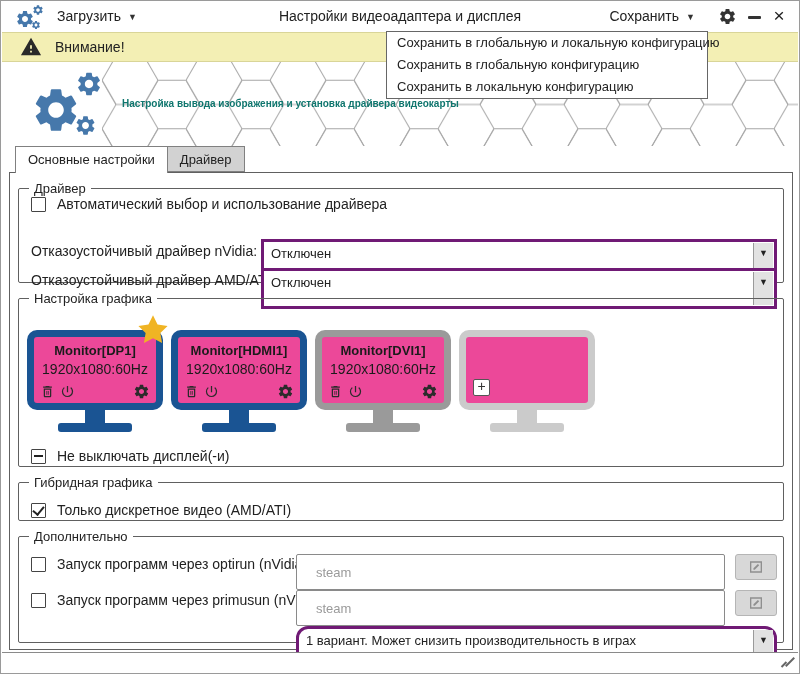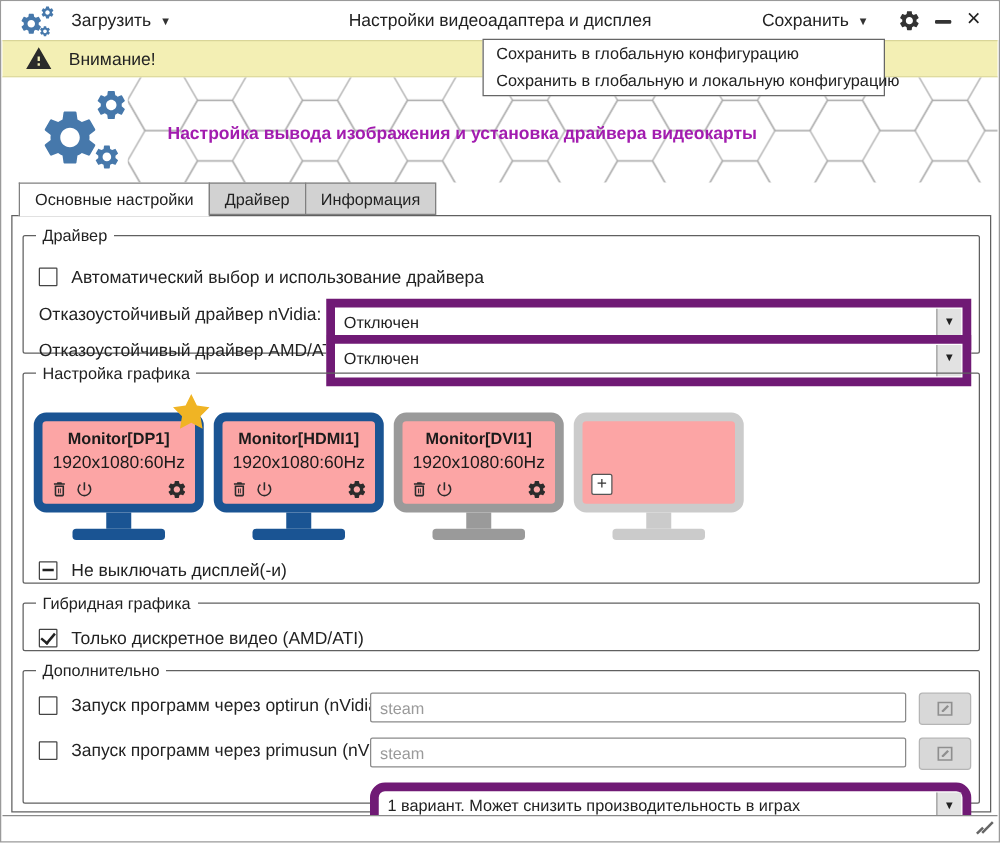--- a/index.html
+++ b/index.html
@@ -28,21 +28,21 @@
   .warn-text { margin-left:13px; font-size:14px; color:#222; }
 
   
   .header { position:absolute; left:1px; right:1px; top:61px; height:84px; background:#fff; overflow:hidden; }
   .hexbg { position:absolute; left:100px; top:-6px; width:700px; height:96px; }
   .logo { position:absolute; left:28px; top:8px; width:84px; height:72px; }
   .logo svg { position:absolute; fill:#4678ab; }
   .logo .g1 { width:52px; height:52px; left:0; top:14px; }
   .logo .g2 { width:28px; height:28px; left:45px; top:0; }
   .logo .g3 { width:23px; height:23px; left:44px; top:44px; }
-  .subtitle { position:absolute; left:132px; top:36px; font-size:14px; font-weight:bold; color:#a21caf; max-width:660px; }
+  .subtitle { position:absolute; left:120px; top:36px; font-size:10px; font-weight:bold; color:#0f766e; max-width:660px; }
 
   
   .savemenu { position:absolute; left:385px; top:30px; width:322px; background:#fff; border:1px solid #666; z-index:50; }
   .menu-item { height:22px; line-height:22px; padding-left:10px; font-size:13px; color:#222; white-space:nowrap; }
 
   
   .tabs { position:absolute; left:14px; top:145px; display:flex; z-index:5; }
   .tab { height:26px; line-height:25px; padding:0 12px; font-size:13px; border:1px solid #808080; background:#d2d2d2; margin-right:-1px; }
   .tab.active { background:#fff; height:27px; border-bottom:none; }
 
@@ -55,30 +55,30 @@
   .fs3 { top:302px; height:46px;  }
   .fs4 { top:356px; height:114px; }
 
   .cbrow { position:absolute; display:flex; align-items:center; }
   .cb { width:15px; height:15px; border:1.6px solid #444; background:#fff; position:relative; flex:none; border-radius:1px; }
   .cb.checked::after { content:""; position:absolute; left:3px; top:0px; width:5px; height:9px; border:solid #222; border-width:0 2px 2px 0; transform:rotate(40deg); }
   .cb.indet::after { content:""; position:absolute; left:2px; right:2px; top:5px; height:2px; background:#222; }
   .cblabel { margin-left:11px; font-size:14px; color:#222; }
   .flabel { position:absolute; font-size:14px; color:#222; line-height:25px; }
 
-  .combo { position:absolute; height:41px; border:7px solid #701a75; background:#fff; font-size:13px; line-height:23px; padding-left:7px; color:#222; }
+  .combo { position:absolute; height:41px; border:3px solid #701a75; background:#fff; font-size:13px; line-height:23px; padding-left:7px; color:#222; }
   .combo-arrow { position:absolute; right:1px; top:1px; bottom:1px; width:20px; background:#e2e2e2; border-left:1px solid #9a9a9a; text-align:center; font-size:9px; line-height:21px; color:#222; }
 
-  .txt { position:absolute; height:24px; border:1px solid #8a8a8a; border-radius:2px; background:#fff; font-size:13px; padding:0 7px; color:#9a9a9a; font-family:"Liberation Sans", sans-serif; }
+  .txt { position:absolute; height:36px; border:1px solid #8a8a8a; border-radius:2px; background:#fff; font-size:13px; padding:0 19px; color:#9a9a9a; font-family:"Liberation Sans", sans-serif; }
   .editbtn { position:absolute; width:42px; height:26px; background:#d8d8d8; border:1px solid #b5b5b5; border-radius:3px; color:#8f8f8f; display:flex; align-items:center; justify-content:center; }
   .editbtn svg { width:16px; height:16px; }
 
   
   .mon { position:absolute; width:136px; top:24px; }
-  .mon-screen { position:relative; height:80px; border:7px solid #1a5493; border-radius:10px; background:#fca5a5; }
+  .mon-screen { position:relative; height:80px; border:7px solid #1a5493; border-radius:10px; background:#ec4899; }
   .mon.gray .mon-screen { border-color:#9a9a9a; }
   .mon.empty .mon-screen { border-color:#cbcbcb; }
   .mon-name { text-align:center; font-size:13px; font-weight:bold; margin-top:6px; color:#1b1b1b; }
   .mon-res { text-align:center; font-size:14px; margin-top:3px; color:#1b1b1b; }
   .mon-icons { position:absolute; left:6px; right:6px; bottom:3px; display:flex; align-items:center; gap:5px; }
   .mon-icons svg { width:15px; height:15px; fill:#2b2b2b; }
   .mon-icons .mgear { margin-left:auto; width:17px; height:17px; }
   .mon-neck { width:20px; height:13px; margin:0 auto; background:#1a5493; }
   .mon-base { width:74px; height:9px; margin:0 auto; background:#1a5493; border-radius:3px; }
   .mon.gray .mon-neck, .mon.gray .mon-base { background:#9a9a9a; }
@@ -173,35 +173,35 @@
           <use href="#sym-gear"></use>
         </svg>
       <svg class="g3">
           <use href="#sym-gear"></use>
         </svg>
     </span>
     <span class="subtitle">Настройка вывода изображения и установка драйвера видеокарты</span>
   </div>
 
   <div class="savemenu">
+    <div class="menu-item">Сохранить в глобальную и локальную конфигурацию</div>
     <div class="menu-item">Сохранить в глобальную конфигурацию</div>
-    <div class="menu-item">Сохранить в глобальную и локальную конфигурацию</div>
+    <div class="menu-item">Сохранить в локальную конфигурацию</div>
   </div>
 
   <div class="tabs">
     <div class="tab active">Основные настройки</div>
     <div class="tab">Драйвер</div>
-    <div class="tab">Информация</div>
   </div>
 
   <div class="panel">
 
     <fieldset class="fs fs1">
       <legend>Драйвер</legend>
-      <div class="cbrow" style="left:12px; top:17px;">
+      <div class="cbrow" style="left:12px; top:0;">
         <span class="cb"></span>
         <span class="cblabel">Автоматический выбор и использование драйвера</span>
       </div>
       <span class="flabel" style="left:12px; top:43px;">Отказоустойчивый драйвер nVidia:</span>
       <div class="combo" style="left:242px; right:6px; top:43px;">
         <span>Отключен</span>
         <span class="combo-arrow">▼</span>
       </div>
       <span class="flabel" style="left:12px; top:72px;">Отказоустойчивый драйвер AMD/ATI:</span>
       <div class="combo" style="left:242px; right:6px; top:72px;">

